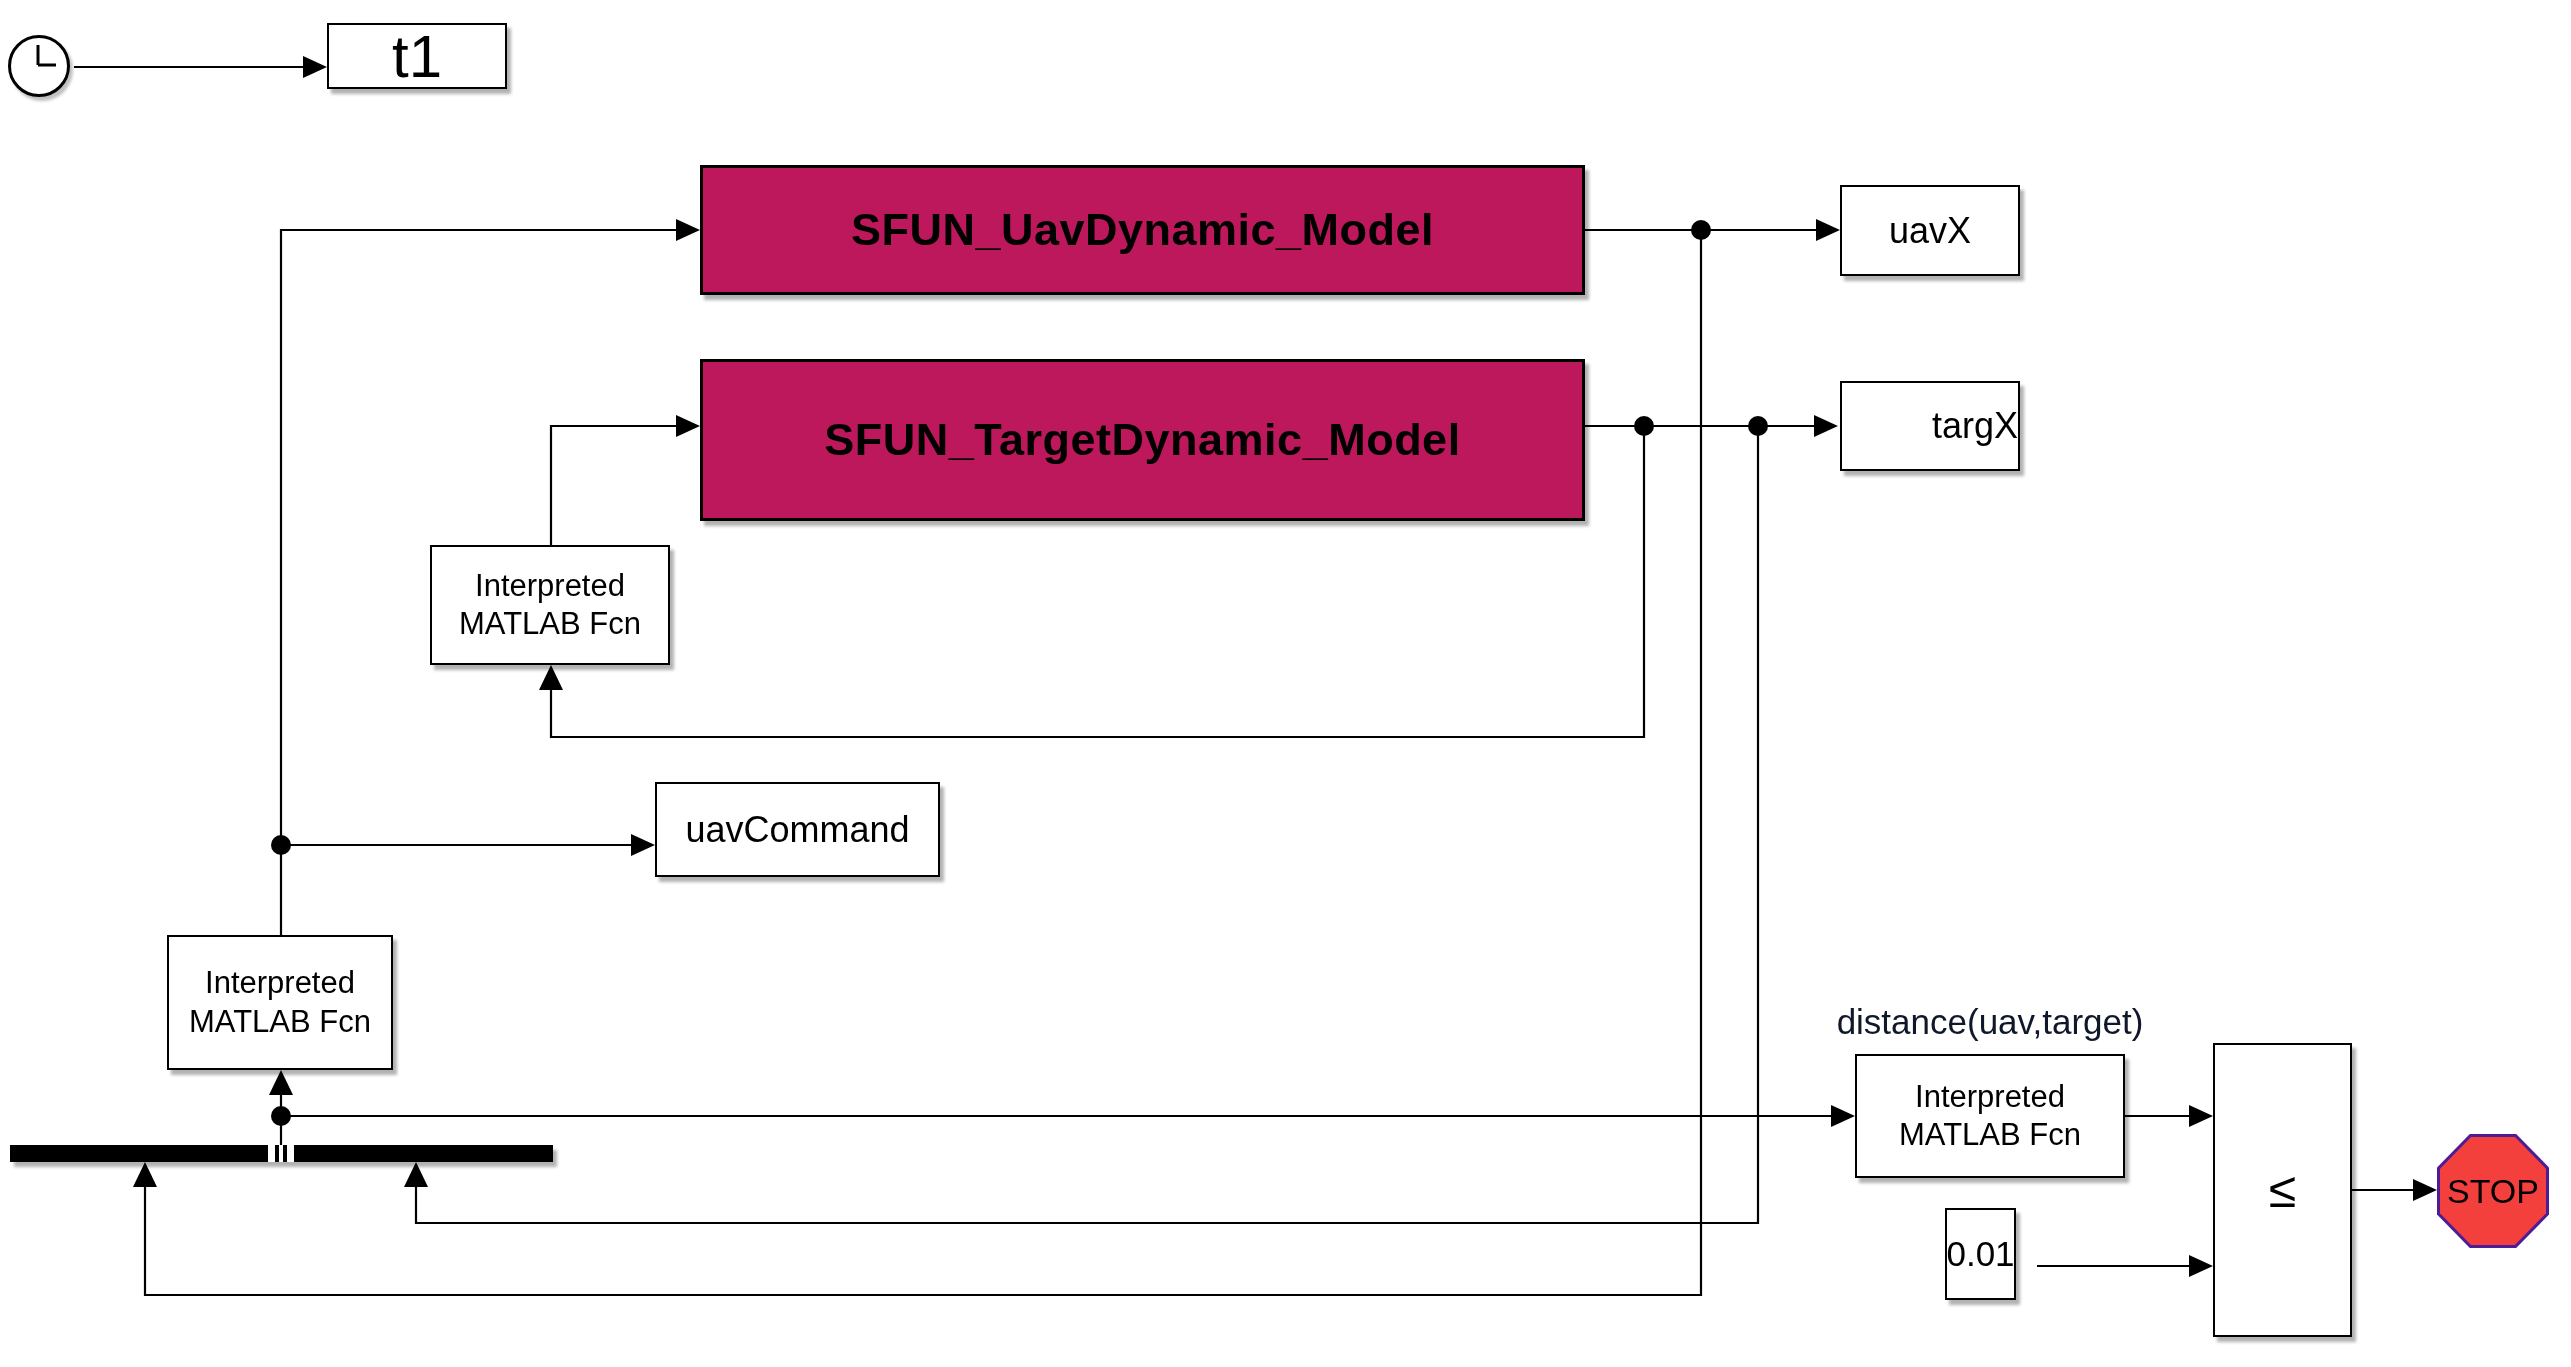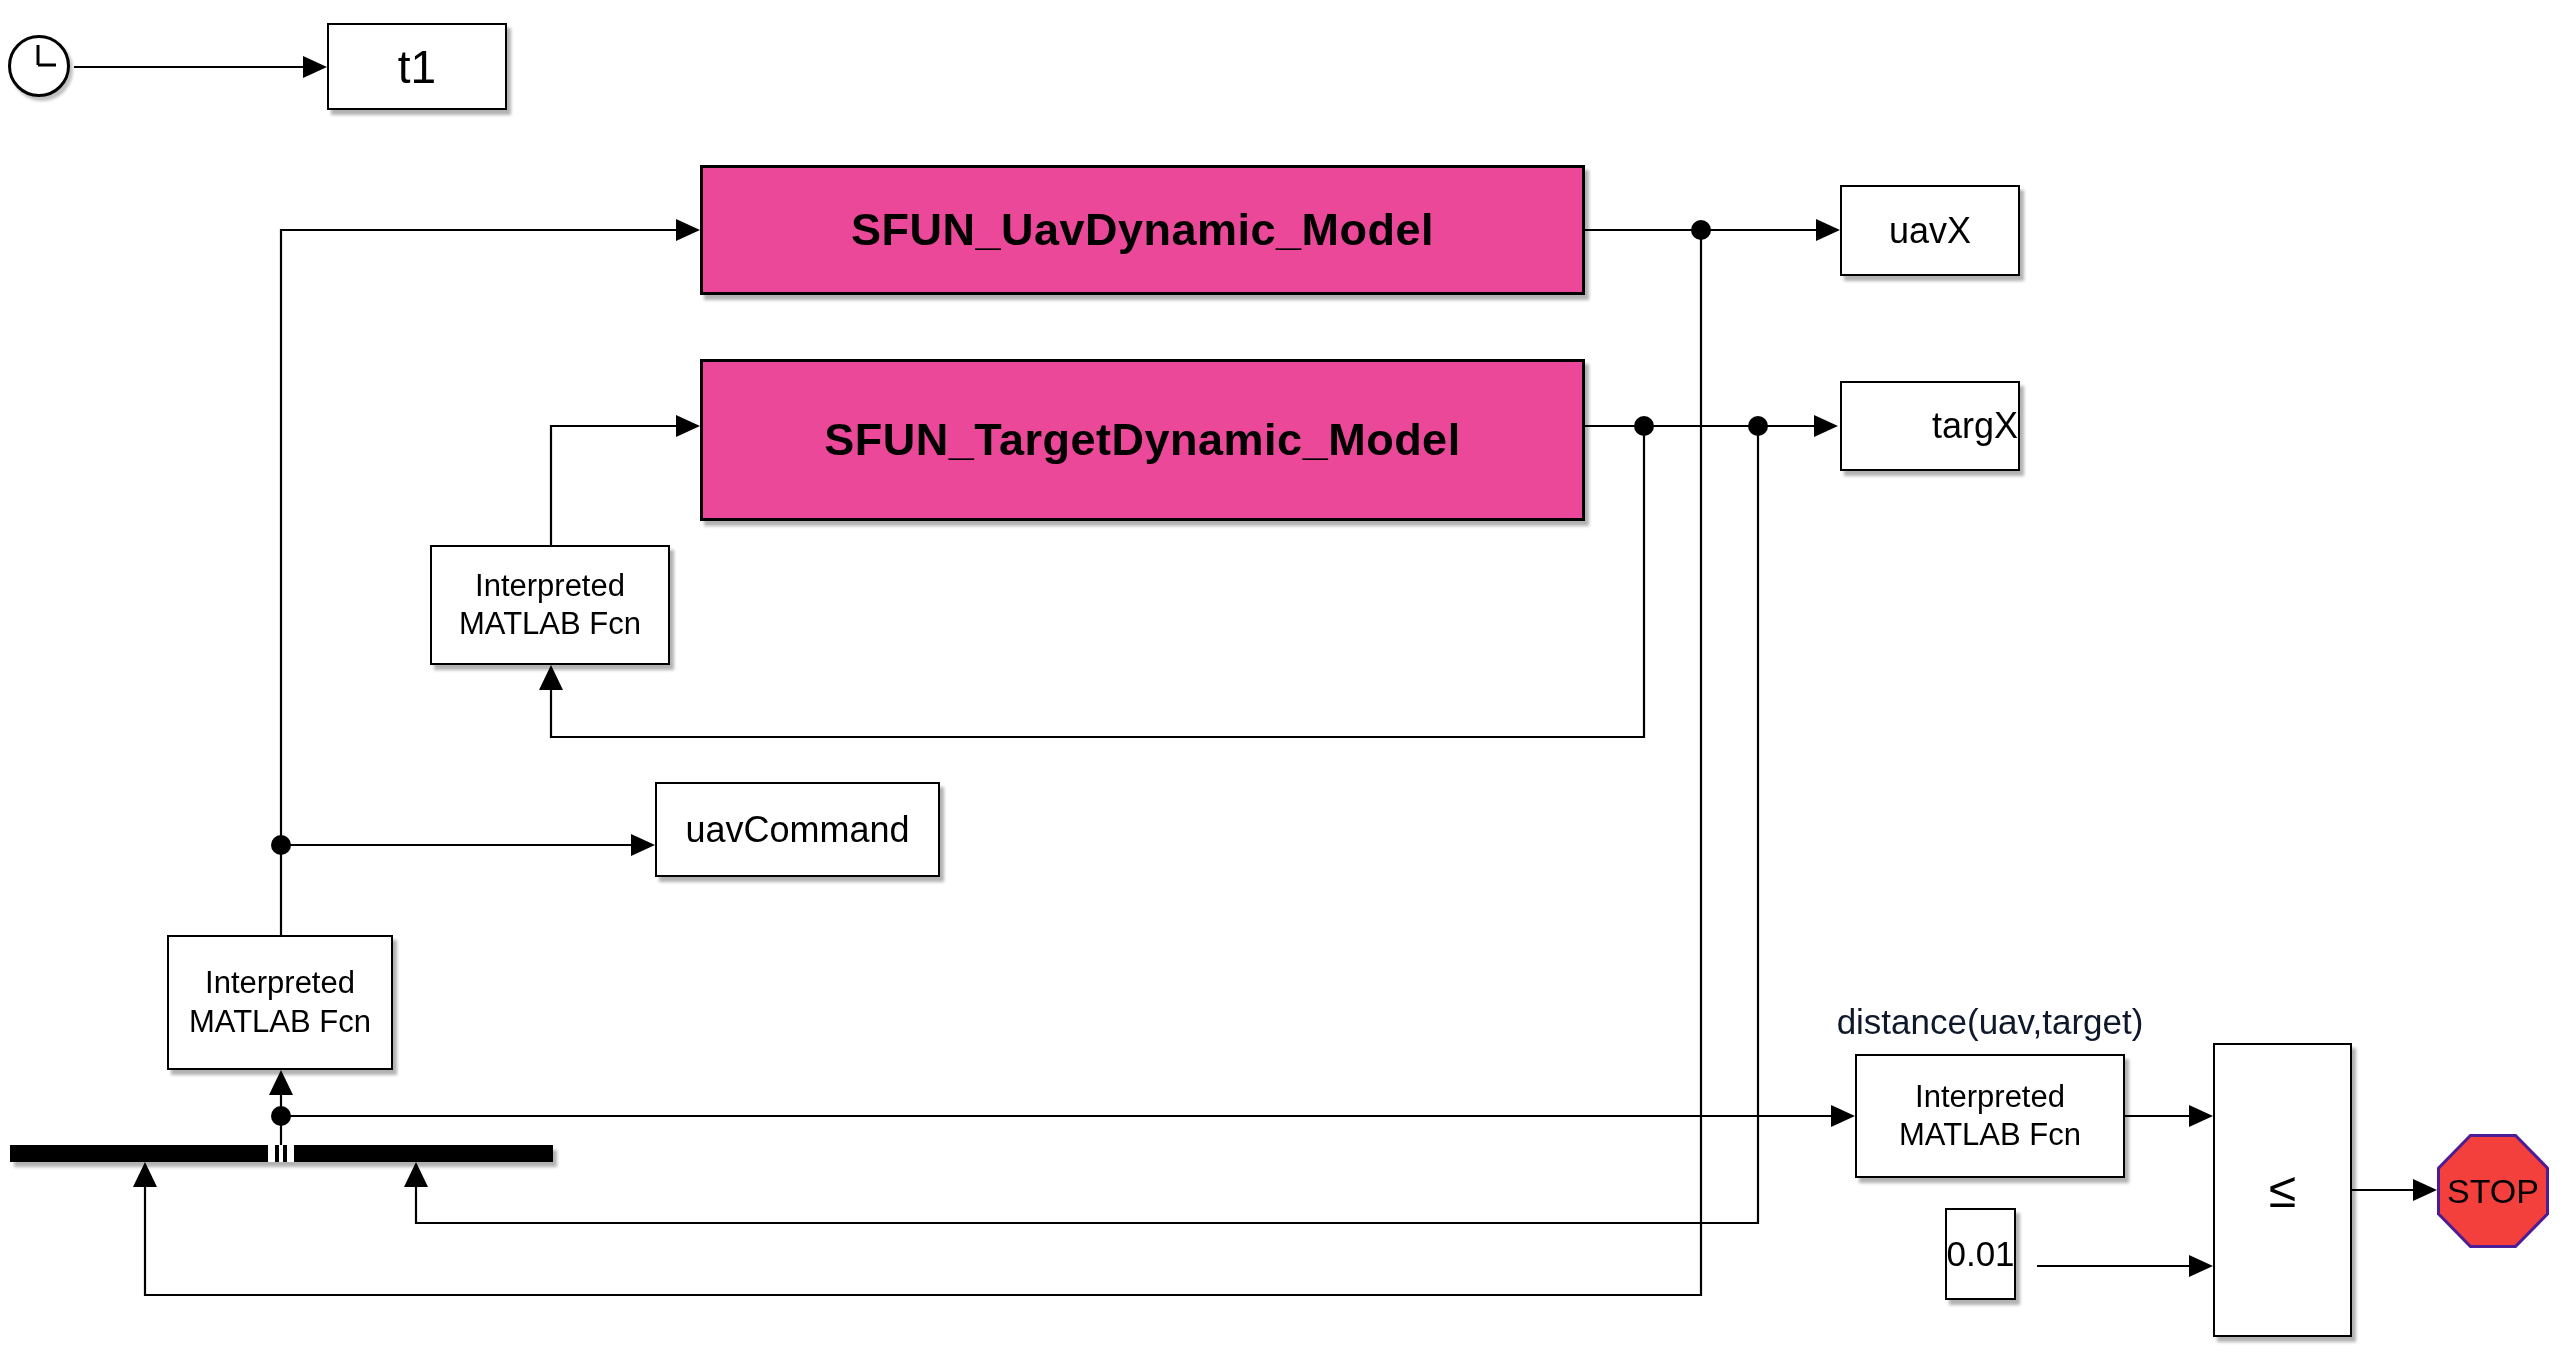--- a/index.html
+++ b/index.html
@@ -15,21 +15,21 @@
     position:absolute;
     background:#ffffff;
     border:2px solid #000;
     box-sizing:border-box;
     display:flex;align-items:center;justify-content:center;
     color:#000;
     box-shadow:4px 5px 3px rgba(0,0,0,0.30);
     text-align:center;
   }
   .sfun{
-    background:#ec4899;
+    background:#be185d;
     border:3px solid #000;
     font-weight:bold;
     font-size:45px;
     letter-spacing:0.5px;
   }
   .plain-lg{font-size:36px;}
   .imf{font-size:31px;line-height:1.24;}
   .const{font-size:35px;}
   .rel{font-size:50px;}
   .clock{
@@ -152,21 +152,21 @@
     </g>
   </svg>
 
   <div class="clock">
     <svg width="56" height="56" viewBox="0 0 56 56">
       <line x1="27" y1="27" x2="27" y2="7" stroke="#000" stroke-width="3"></line>
       <line x1="27" y1="27" x2="45" y2="27" stroke="#000" stroke-width="3"></line>
     </svg>
   </div>
 
-  <div class="blk" style="left:327px;top:23px;width:180px;height:87px;font-size:46px;">
+  <div class="blk" style="left:327px;top:23px;width:180px;height:66px;font-size:60px;">
     <span>t1</span>
   </div>
 
   <div class="blk sfun" style="left:700px;top:165px;width:885px;height:130px;">
     <span>SFUN_UavDynamic_Model</span>
   </div>
 
   <div class="blk plain-lg" style="left:1840px;top:185px;width:180px;height:91px;">
     <span>uavX</span>
   </div>

